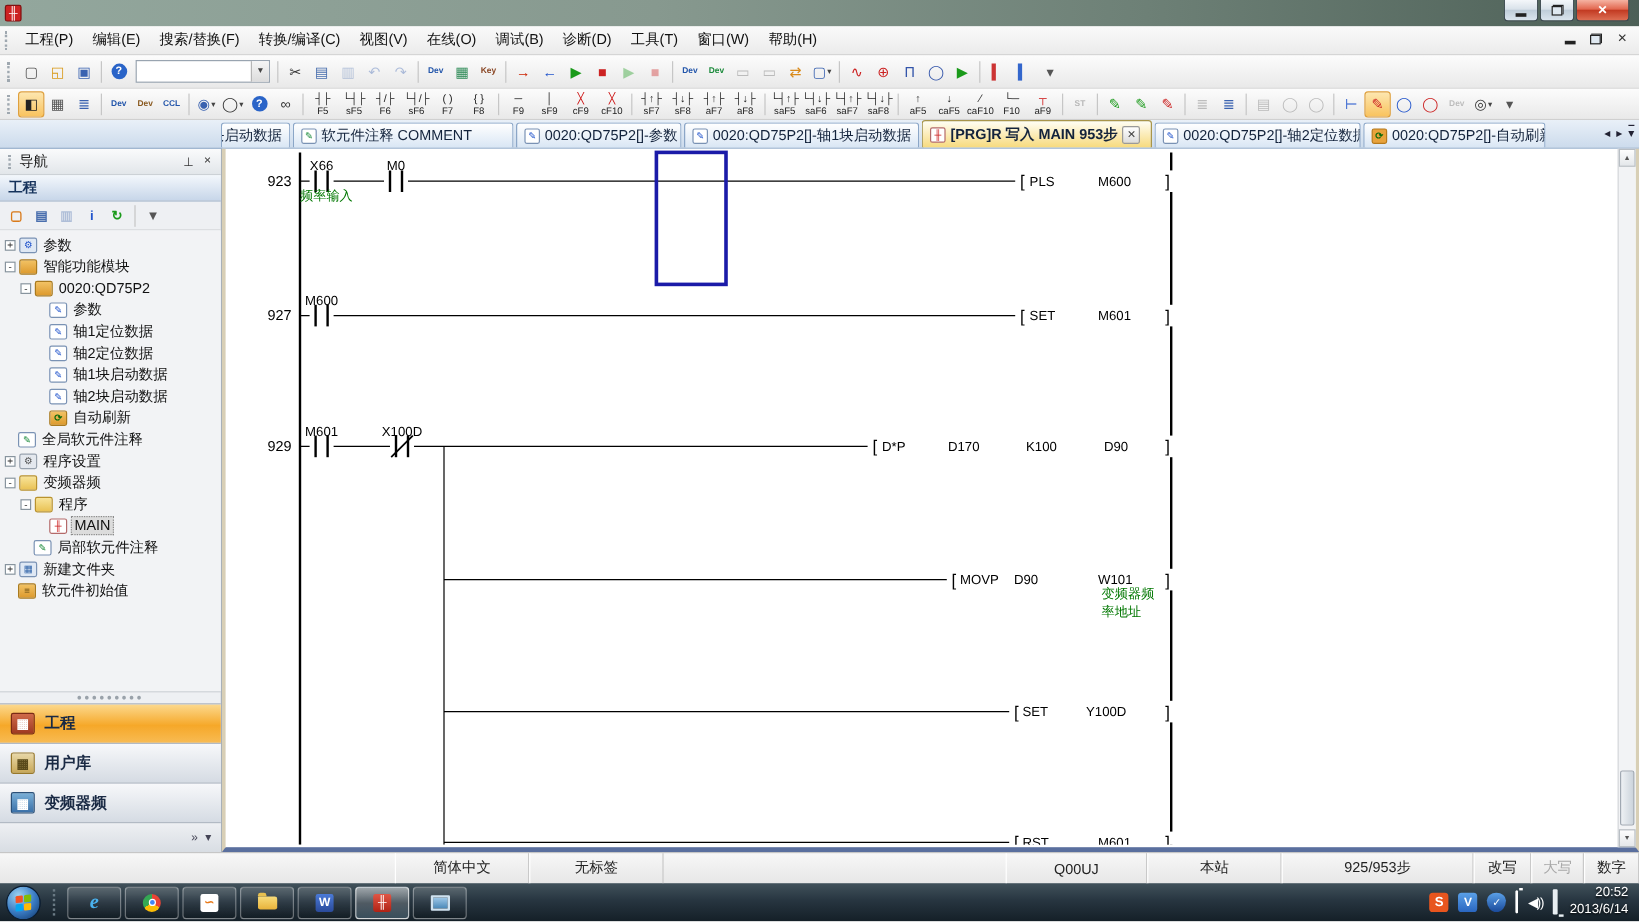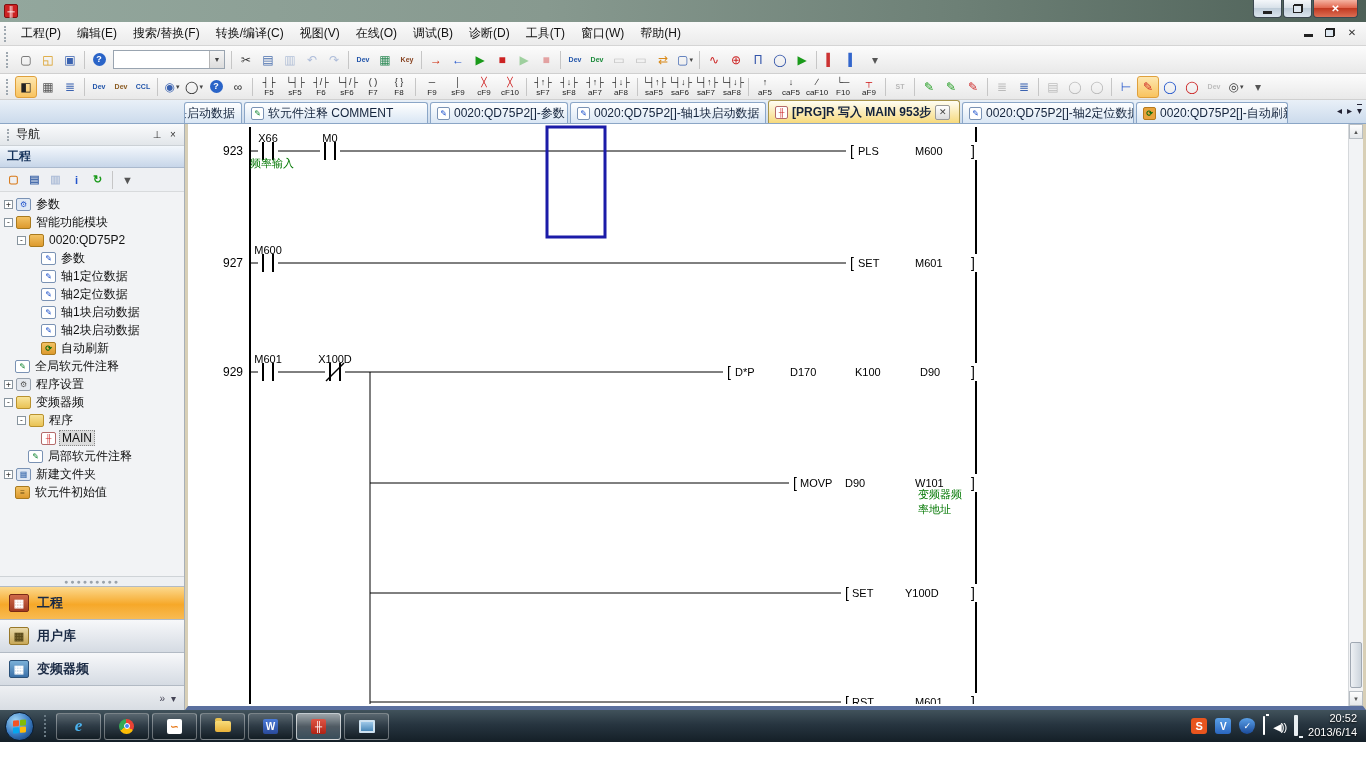--- a/index.html
+++ b/index.html
@@ -742,20 +742,32 @@
           <rect x="359" y="3" width="58" height="110" fill="none" stroke="#1b1ba8" stroke-width="3"></rect>
         </svg>
       <div class="vscroll">
         <div class="varr up">▲</div>
         <div class="vthumb"></div>
         <div class="varr dn">▼</div>
       </div>
     </div>
   </div>
 
+  <div class="statusbar" id="statusbar">
+      <span class="sspacer"></span>
+      <span class="scell" style="width: 112px;">简体中文</span>
+      <span class="scell" style="width: 112px;">无标签</span>
+      <span style="width: 285px;"></span>
+      <span class="scell" style="width: 118px;">Q00UJ</span>
+      <span class="scell" style="width: 112px;">本站</span>
+      <span class="scell" style="width: 160px;">925/953步</span>
+      <span class="scell" style="width: 48px;">改写</span>
+      <span class="scell gray" style="width: 44px;">大写</span>
+      <span class="scell" style="width: 46px;">数字</span>
+    </div>
 
   <div class="taskbar" id="taskbar">
     <span class="orb">
       <span class="flag">
           <span style="background:#f35325"></span>
           <span style="background:#81bc06"></span>
           <span style="background:#05a6f0"></span>
           <span style="background:#ffba08"></span>
         </span>
     </span>

